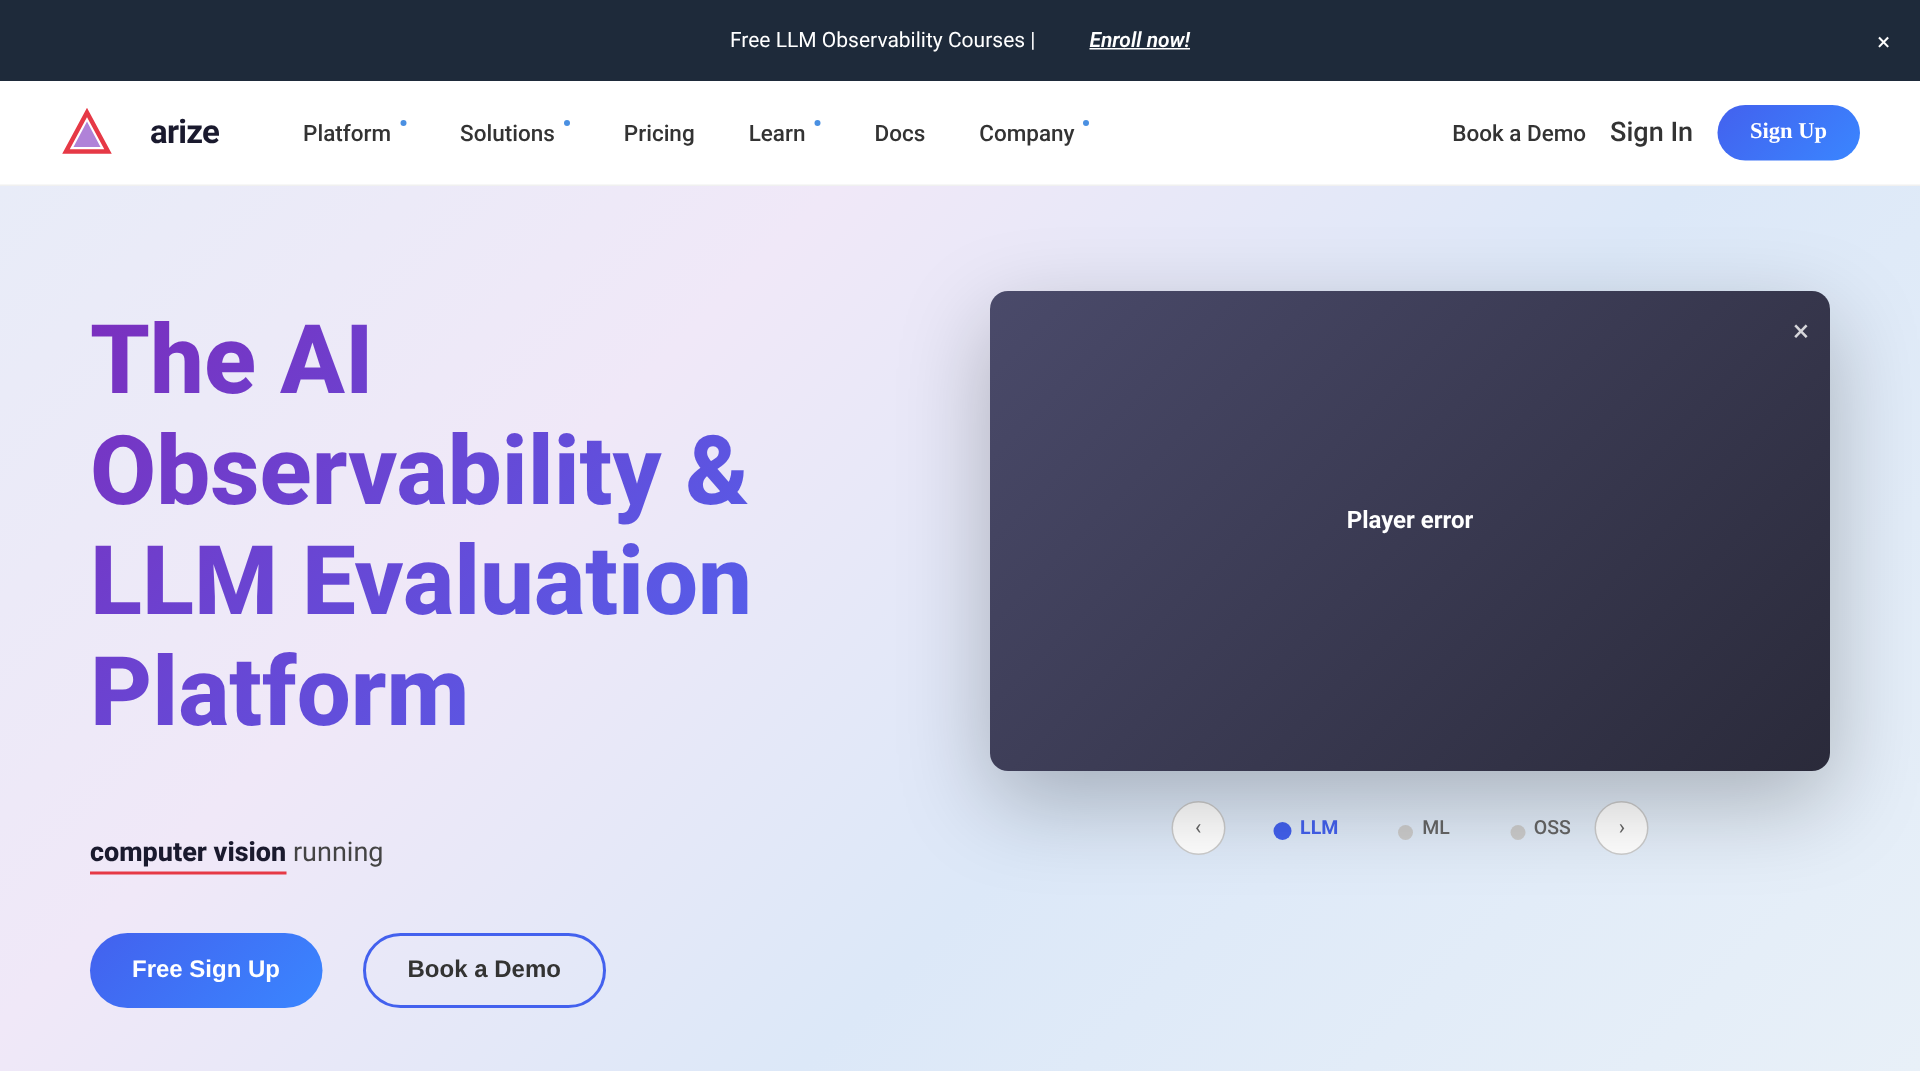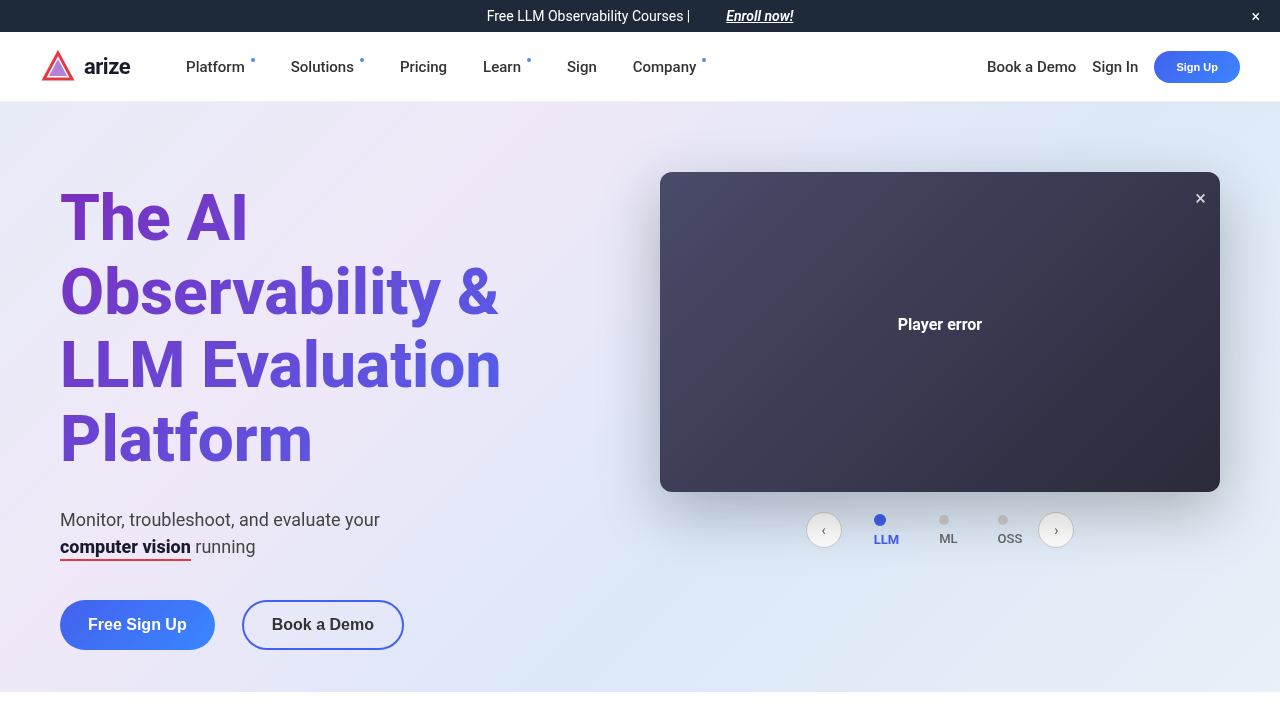--- a/index.html
+++ b/index.html
@@ -3,21 +3,21 @@
   <meta charset="utf-8">
   <style>
     * { margin: 0; padding: 0; box-sizing: border-box; }
     body { font-family: -apple-system, BlinkMacSystemFont, 'Segoe UI', Roboto, sans-serif; width: 1280px; overflow-x: hidden; background: #fff; }
 
     
     .announcement-bar {
       background: #1e2a3a;
       color: #fff;
       text-align: center;
-      padding: 8px 20px;
+      padding: 19px 20px;
       font-size: 14px;
       position: relative;
       display: flex;
       align-items: center;
       justify-content: center;
       gap: 32px;
     }
     .announcement-bar .enroll-link {
       font-style: italic;
       font-weight: 600;
@@ -39,21 +39,21 @@
       align-items: center;
       padding: 0 40px;
       height: 70px;
       background: #fff;
       border-bottom: 1px solid #f0f0f0;
       position: relative;
     }
     .logo {
       display: flex;
       align-items: center;
-      gap: 8px;
+      gap: 24px;
       margin-right: 40px;
       text-decoration: none;
     }
     .logo-icon {
       width: 36px;
       height: 36px;
     }
     .logo-text {
       font-size: 22px;
       font-weight: 700;
@@ -89,34 +89,35 @@
       align-items: center;
       gap: 16px;
     }
     .nav-demo {
       font-size: 15px;
       color: #333;
       cursor: pointer;
       font-weight: 500;
     }
     .nav-signin {
-      font-size: 15px;
+      font-size: 18px;
       color: #333;
       cursor: pointer;
       font-weight: 500;
     }
     .nav-signup {
       background: linear-gradient(135deg, #4361ee, #3a86ff);
       color: #fff;
       border: none;
       padding: 10px 22px;
       border-radius: 25px;
-      font-size: 11px;
+      font-size: 15px;
       font-weight: 600;
       cursor: pointer;
+      font-family: Liberation Serif, serif;
     }
 
     
     .hero {
       background: linear-gradient(135deg, #e8ecf8 0%, #f0e8f8 30%, #dce8f8 60%, #e8f0f8 100%);
       min-height: 590px;
       padding: 60px 60px 40px 60px;
       display: flex;
       align-items: flex-start;
       position: relative;
@@ -242,22 +243,22 @@
       color: #666;
       font-size: 14px;
     }
     .carousel-dots {
       display: flex;
       align-items: center;
       gap: 24px;
     }
     .carousel-dot-item {
       display: flex;
-      flex-direction: column;
-      align-items: flex-start;
+      flex-direction: row;
+      align-items: flex-end;
       gap: 6px;
       cursor: pointer;
       margin-left: 16px;
     }
     .carousel-dot {
       width: 10px;
       height: 10px;
       border-radius: 50%;
       background: #ccc;
     }
@@ -311,40 +312,39 @@
       <span class="dot"></span>
     </div>
     <div class="nav-item">
       <span>Pricing</span>
     </div>
     <div class="nav-item">
       <span>Learn</span>
       <span class="dot"></span>
     </div>
     <div class="nav-item">
-      <span>Sign</span>
+      <span>Docs</span>
     </div>
     <div class="nav-item">
       <span>Company</span>
       <span class="dot"></span>
     </div>
   </div>
 
   <div class="nav-right">
     <span class="nav-demo">Book a Demo</span>
     <span class="nav-signin">Sign In</span>
     <button class="nav-signup">Sign Up</button>
   </div>
 </nav>
 
 <section class="hero">
   <div class="hero-left">
     <h1 class="hero-title">The AI Observability &amp; LLM Evaluation Platform</h1>
     <p class="hero-subtitle">
-      <span>Monitor, troubleshoot, and evaluate your</span>
       <br>
       <strong class="highlight">computer vision</strong>
       <span class="normal"> <span>running</span></span>
     </p>
     <div class="hero-buttons">
       <button class="btn-primary">Free Sign Up</button>
       <button class="btn-secondary">Book a Demo</button>
     </div>
   </div>
 

